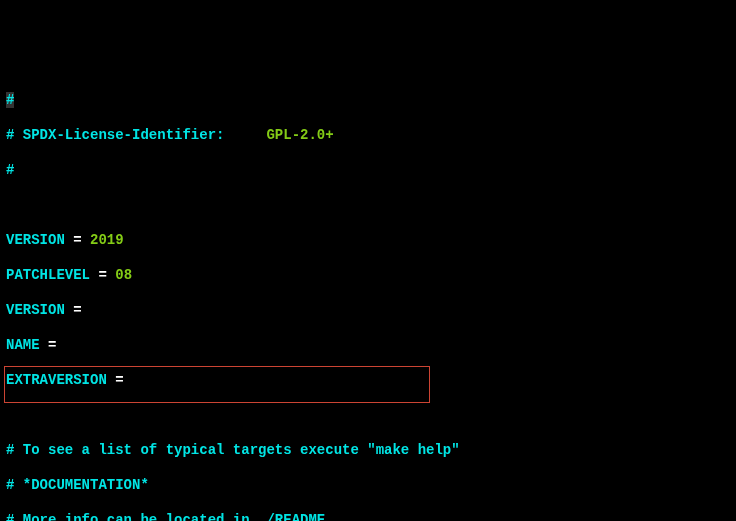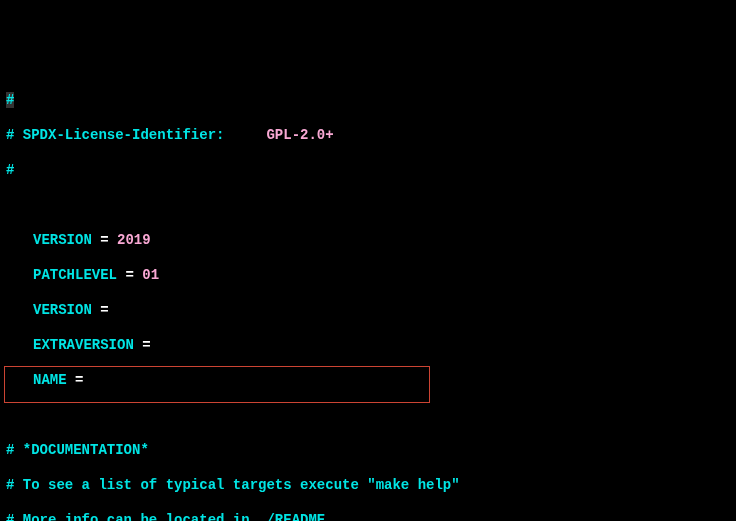--- a/index.html
+++ b/index.html
@@ -17,23 +17,23 @@
       width: 736px;
       height: 521px;
       overflow: hidden;
       white-space: pre;
       font-weight: bold;
     }
     .line {
       min-height: 17.5px;
     }
     .comment { color: #00e5e5; }
-    .var { color: #00e5e5; font-weight: bold; margin-left: 27px; }
+    .var { color: #00e5e5; font-weight: bold; }
     .op { color: #ffffff; }
-    .val { color: #f9a8d4; }
+    .val { color: #84cc16; }
     .highlighted-bg {
       background: #333333;
       display: inline;
     }
     .highlight-box {
       border: 1px solid #cc4433;
       position: absolute;
       pointer-events: none;
     }
   </style>
@@ -41,27 +41,27 @@
 <body>
 
 
 
 <div>
 <div class="line"><span class="comment highlighted-bg">#</span></div>
 <div class="line"><span class="comment"># SPDX-License-Identifier:     </span><span class="val">GPL-2.0+</span></div>
 <div class="line"><span class="comment">#</span></div>
 <div class="line"><span></span></div>
 <div class="line"><span class="var">VERSION</span><span class="op"> = </span><span class="val">2019</span></div>
-<div class="line"><span class="var">PATCHLEVEL</span><span class="op"> = </span><span class="val">01</span></div>
+<div class="line"><span class="var">PATCHLEVEL</span><span class="op"> = </span><span class="val">08</span></div>
 <div class="line"><span class="var">VERSION</span><span class="op"> =</span></div>
+<div class="line"><span class="var">NAME</span><span class="op"> =</span></div>
 <div class="line"><span class="var">EXTRAVERSION</span><span class="op"> =</span></div>
-<div class="line"><span class="var">NAME</span><span class="op"> =</span></div>
 <div class="line"><span></span></div>
+<div class="line"><span class="comment"># To see a list of typical targets execute "make help"</span></div>
 <div class="line"><span class="comment"># *DOCUMENTATION*</span></div>
-<div class="line"><span class="comment"># To see a list of typical targets execute "make help"</span></div>
 <div class="line"><span class="comment"># More info can be located in ./README</span></div>
 
 
 
 
 
 
 
 
 

